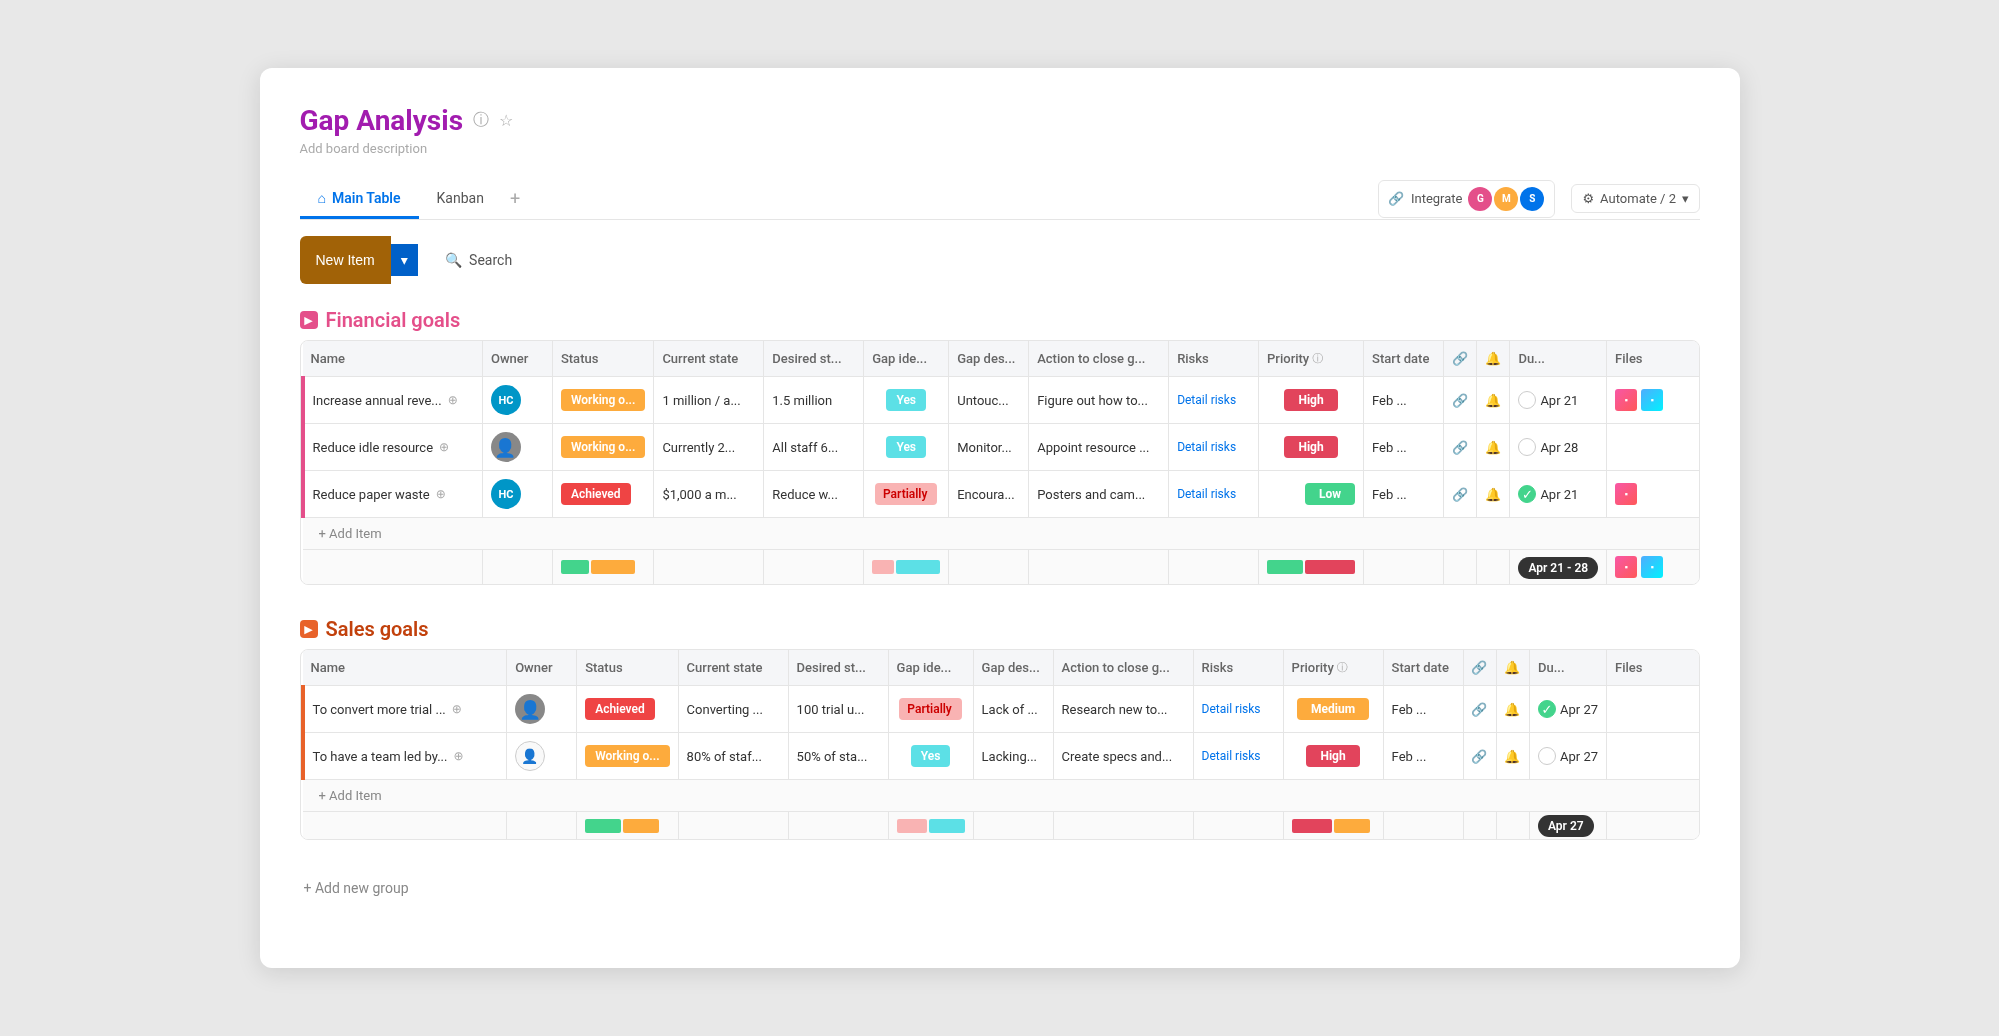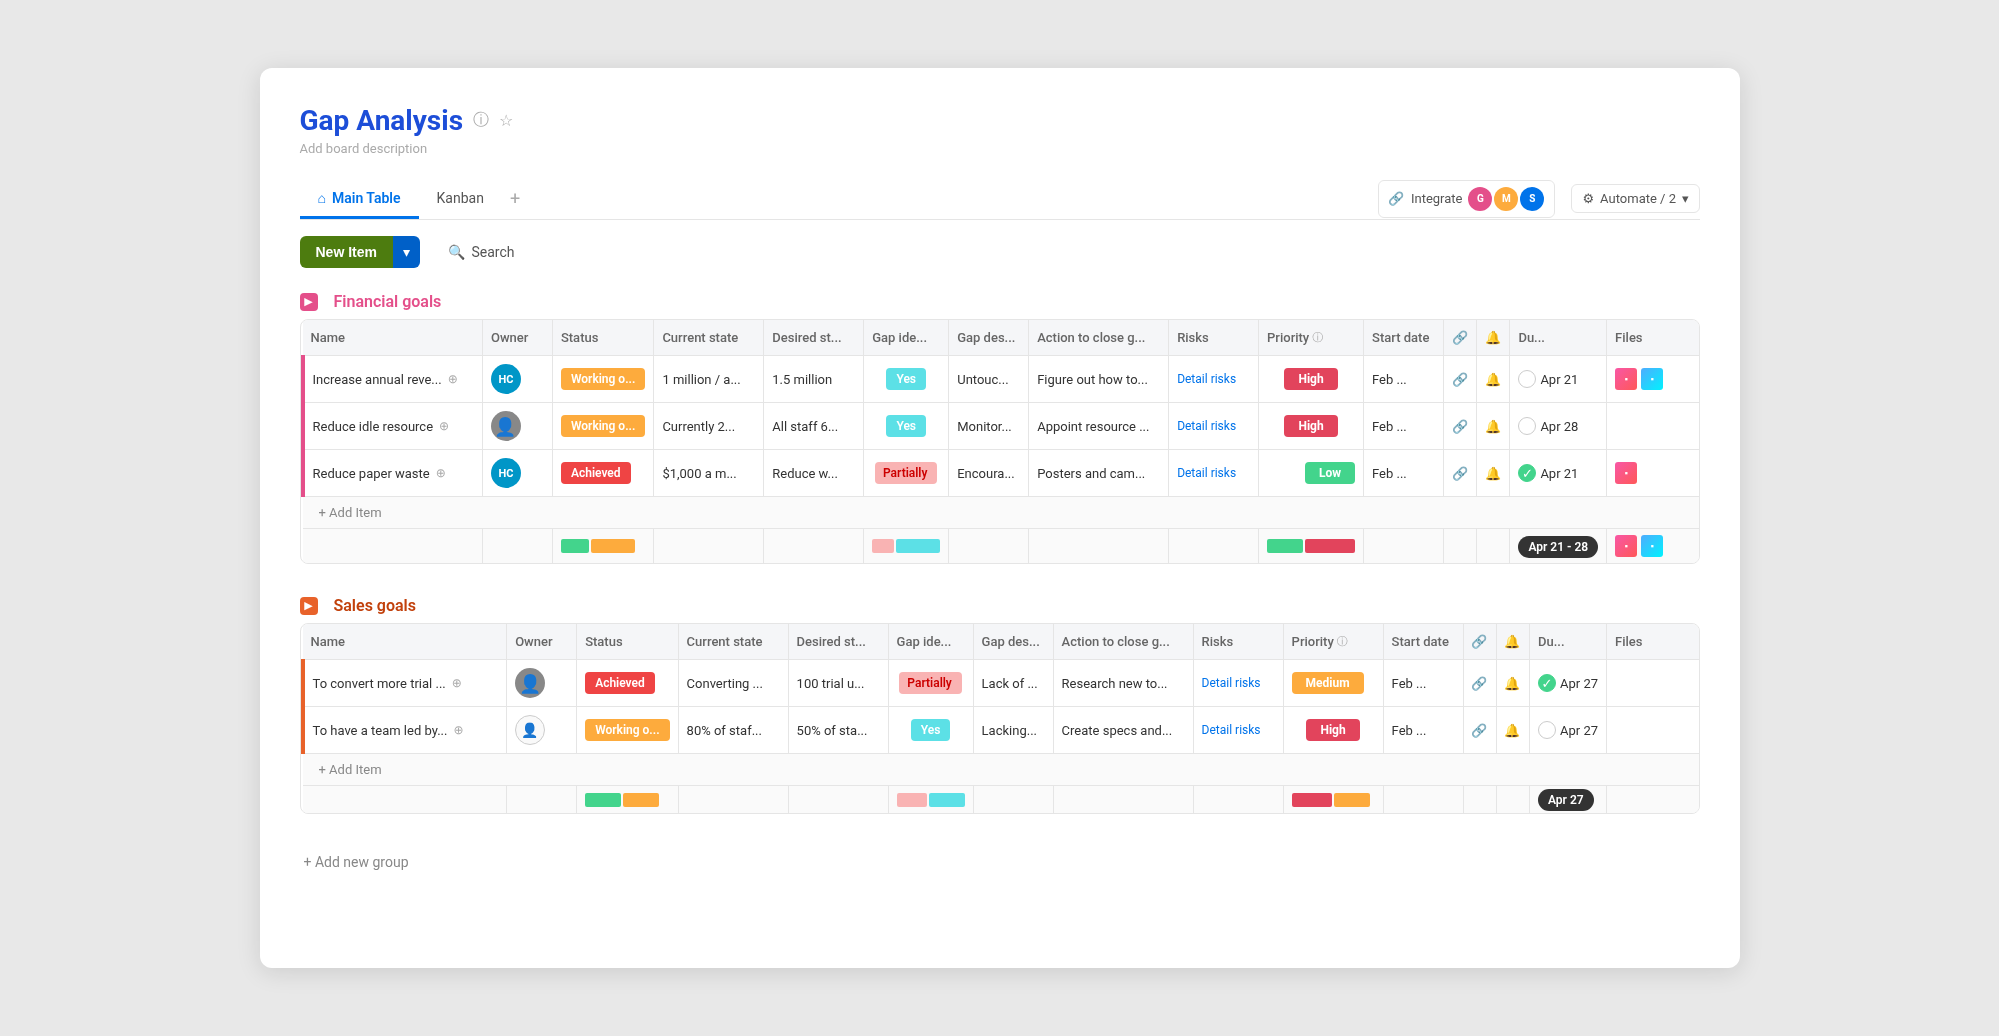--- a/index.html
+++ b/index.html
@@ -28,21 +28,21 @@
     }
     .title-row {
       display: flex;
       align-items: center;
       gap: 10px;
       margin-bottom: 4px;
     }
     .page-title {
       font-size: 28px;
       font-weight: 700;
-      color: #1d4ed8;
+      color: #a21caf;
     }
     .title-icon {
       color: #aaa;
       font-size: 16px;
       cursor: pointer;
     }
     .board-description {
       font-size: 13px;
       color: #aaa;
       margin-bottom: 10px;
@@ -120,25 +120,25 @@
       margin-bottom: 24px;
     }
     .new-item-btn {
       display: flex;
       align-items: center;
       gap: 0;
       border-radius: 6px;
       overflow: hidden;
     }
     .new-item-main {
-      background: #4d7c0f;
+      background: #a16207;
       color: #fff;
       font-size: 14px;
-      font-weight: 700;
-      padding: 8px 16px;
+      font-weight: 400;
+      padding: 16px 16px;
       cursor: pointer;
       border: none;
     }
     .new-item-arrow {
       background: #0060c8;
       color: #fff;
       font-size: 14px;
       padding: 8px 10px;
       cursor: pointer;
       border: none;
@@ -165,23 +165,22 @@
       width: 18px;
       height: 18px;
       border-radius: 4px;
       display: flex;
       align-items: center;
       justify-content: center;
       font-size: 11px;
       color: #fff;
     }
     .section-title {
-      font-size: 16px;
+      font-size: 20px;
       font-weight: 600;
-      margin-left: 8px;
     }
     .financial-title { color: #e44f8a; }
     .sales-title { color: #c2410c; }
     .table-wrapper {
       border: 1px solid #e5e5e5;
       border-radius: 8px;
       overflow: hidden;
     }
     table {
       width: 100%;
@@ -659,21 +658,21 @@
               <span class="status-badge status-achieved">Achieved</span>
             </td>
             <td>Converting ...</td>
             <td>100 trial u...</td>
             <td style="text-align:center;">
               <span class="gap-badge gap-partially">Partially</span>
             </td>
             <td>Lack of ...</td>
             <td>Research new to...</td>
             <td style="color:#0073ea;font-size:12px;">Detail risks</td>
-            <td style="">
+            <td style="text-align:center;">
               <span class="priority-badge priority-medium">Medium</span>
             </td>
             <td>Feb ...</td>
             <td style="color:#aaa;">🔗</td>
             <td style="color:#aaa;">🔔</td>
             <td>
               <div style="display:flex;align-items:center;gap:4px;">
                 <span class="check-circle done">✓</span>
                 <span>Apr 27</span>
               </div>

